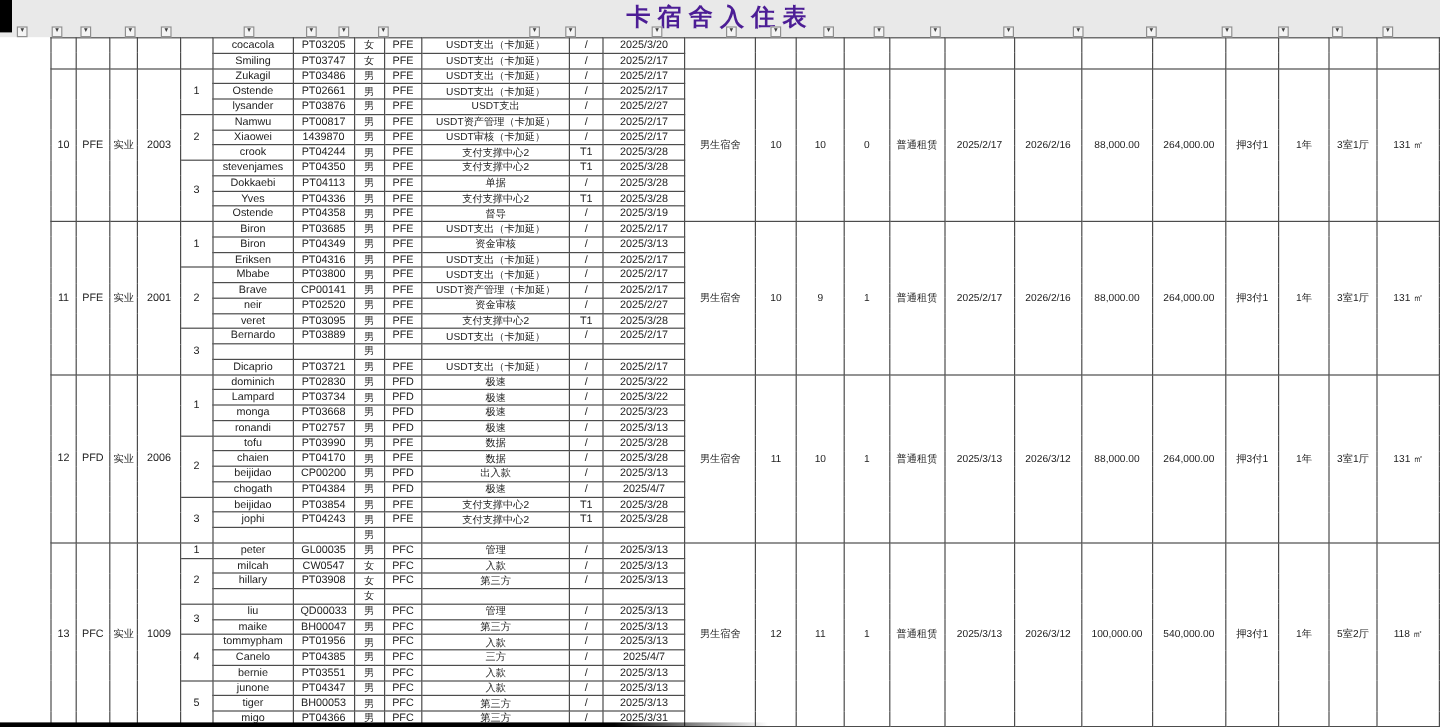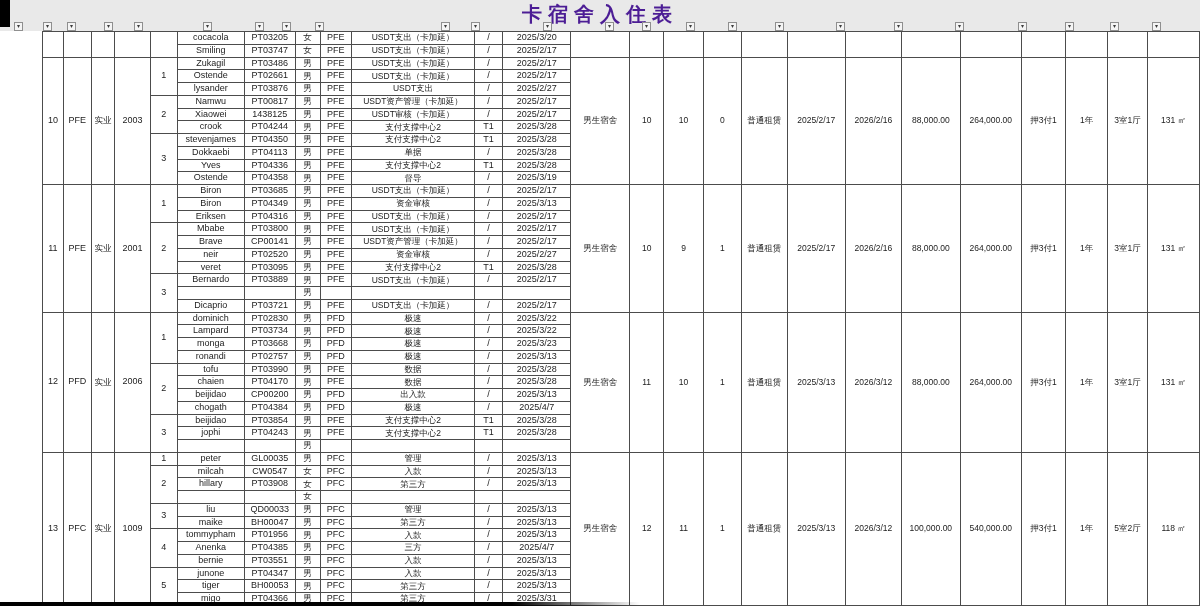--- a/index.html
+++ b/index.html
@@ -144,21 +144,21 @@
           <td class="num">Namwu</td>
           <td class="num">PT00817</td>
           <td>男</td>
           <td class="num">PFE</td>
           <td>USDT资产管理（卡加延）</td>
           <td class="num">/</td>
           <td class="num">2025/2/17</td>
         </tr>
         <tr>
           <td class="num">Xiaowei</td>
-          <td class="num">1438125</td>
+          <td class="num">1439870</td>
           <td>男</td>
           <td class="num">PFE</td>
           <td>USDT审核（卡加延）</td>
           <td class="num">/</td>
           <td class="num">2025/2/17</td>
         </tr>
         <tr>
           <td class="num">crook</td>
           <td class="num">PT04244</td>
           <td>男</td>
@@ -511,21 +511,21 @@
           <td rowspan="3" class="num">4</td>
           <td class="num">tommypham</td>
           <td class="num">PT01956</td>
           <td>男</td>
           <td class="num">PFC</td>
           <td>入款</td>
           <td class="num">/</td>
           <td class="num">2025/3/13</td>
         </tr>
         <tr>
-          <td class="num">Anenka</td>
+          <td class="num">Canelo</td>
           <td class="num">PT04385</td>
           <td>男</td>
           <td class="num">PFC</td>
           <td>三方</td>
           <td class="num">/</td>
           <td class="num">2025/4/7</td>
         </tr>
         <tr>
           <td class="num">bernie</td>
           <td class="num">PT03551</td>

